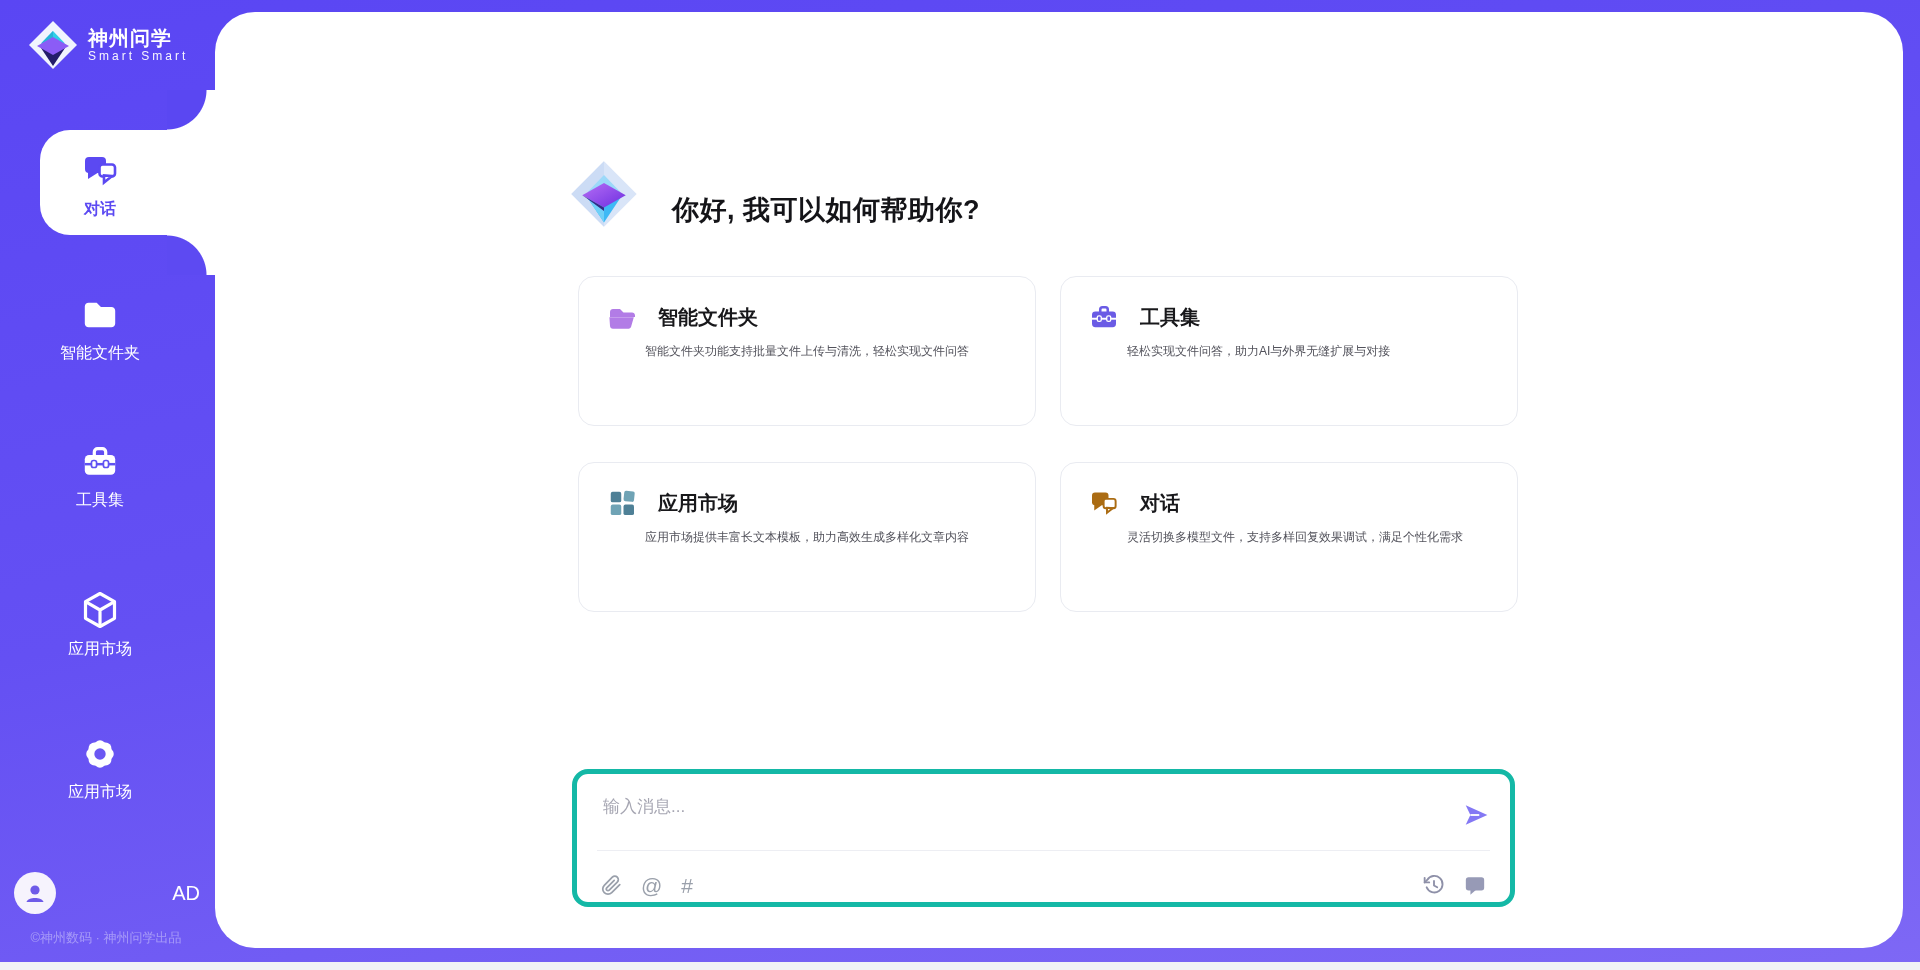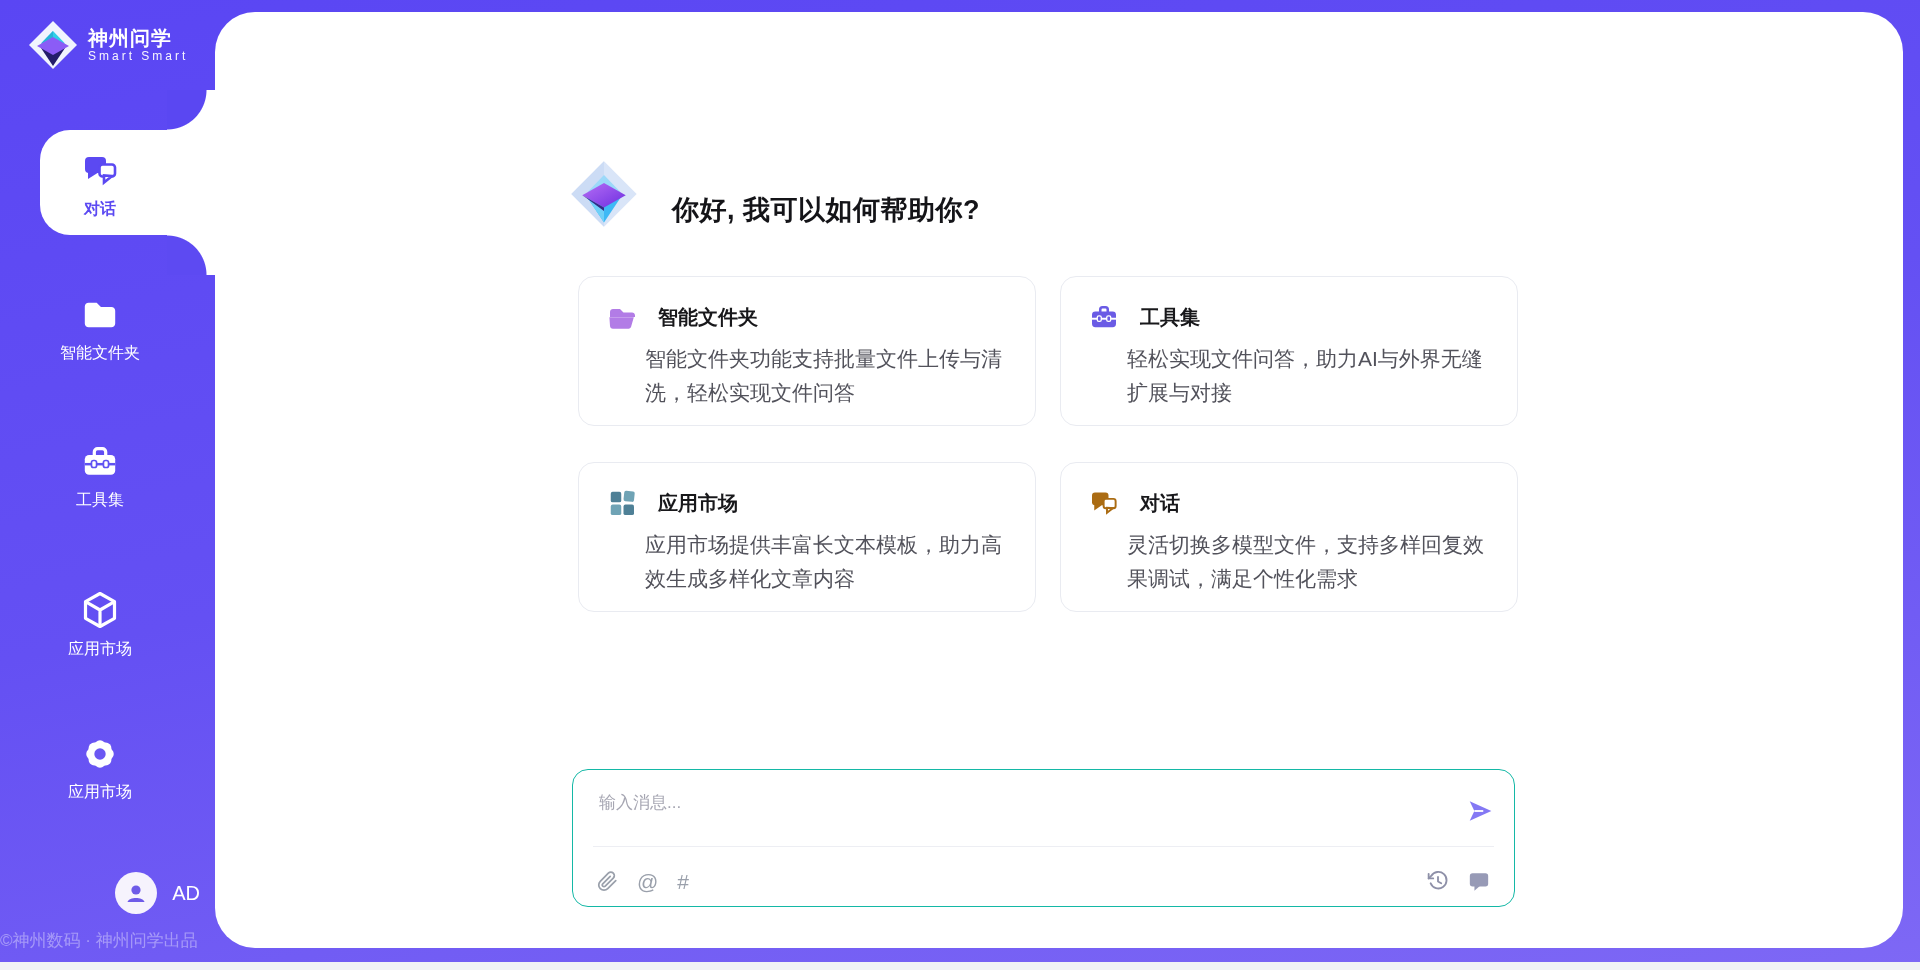--- a/index.html
+++ b/index.html
@@ -31,49 +31,49 @@
   .curve-b { position:absolute; left:167px; top:235px; width:48px; height:40px;
     background:radial-gradient(circle at 0 100%, #5d4af2 39px, #fff 40px); }
 
   .nav-item { position:absolute; left:0; width:200px; display:flex; flex-direction:column;
     align-items:center; gap:9px; color:#fff; font-size:16px; cursor:pointer; }
   .nav-item.active { color:#5b49f2; font-weight:600; }
   .nav-1 { top:150px; } .nav-2 { top:296px; } .nav-3 { top:443px; }
   .nav-4 { top:590px; } .nav-5 { top:735px; }
 
   .user-row { position:absolute; left:0; top:872px; width:200px; display:flex;
-    align-items:center; justify-content:flex-end; gap:15px; cursor:pointer;padding-left:14px; }
+    align-items:center; justify-content:space-between; gap:15px; cursor:pointer;padding-left:14px; }
   .avatar { width:42px; height:42px; border-radius:50%; background:#f6f3fd;
     display:flex; align-items:center; justify-content:center; }
   .user-initials { color:#fff; font-size:20px; }
-  .copyright { position:absolute; left:0; top:929px; width:212px; 
-    font-size:17px; color:rgba(255,255,255,.38); }
+  .copyright { position:absolute; left:0; top:929px; width:212px; text-align:center;
+    font-size:13px; color:rgba(255,255,255,.38); }
 
   
   .greeting { position:absolute; left:355px; top:148px; display:flex; align-items:flex-end; gap:34px; }
   .greeting h1 { font-size:27px; font-weight:800; color:#141418; letter-spacing:.5px; }
 
   
   .cards { position:absolute; left:363px; top:264px; width:940px;
     display:grid; grid-template-columns:1fr 1fr; gap:36px 24px; }
   .card { height:150px; background:#fff; border:1px solid #e9ebf1; border-radius:16px;
     padding:25px 28px; cursor:pointer; }
   .card-head { display:flex; align-items:center; gap:21px; }
   .card-title { font-size:20px; font-weight:700; color:#18181b; }
-  .card-desc { margin-top:10px; padding-left:38px; font-size:21px; color:#52525b; line-height:1.62; }
+  .card-desc { margin-top:10px; padding-left:38px; font-size:12px; color:#52525b; line-height:1.62; }
 
   
   .model-pill { position:absolute; left:357px; top:702px; height:46px;
     display:inline-flex; align-items:center; gap:13px; padding:0 22px 0 15px;
     background:#f4f4f7; border-radius:23px; cursor:pointer; }
   .model-name { font-size:17px; color:#27272a; }
 
   
   .composer { position:absolute; left:357px; top:757px; width:943px; height:138px;
-    background:#fff; border:1px solid #14b8a6; border-radius:16px; }
+    background:#fff; border:5px solid #14b8a6; border-radius:16px; }
   .composer-input { position:absolute; left:26px; top:18px; width:830px; height:30px;
     border:none; outline:none; font-size:17px; color:#3f3f46;
     font-family:"Liberation Sans","DejaVu Sans",sans-serif; background:transparent; }
   .composer-input::placeholder { color:#a6a6b2; }
   .send-btn { position:absolute; right:21px; top:28px; width:26px; height:26px;
     background:none; border:none; cursor:pointer; }
   .composer-divider { position:absolute; left:20px; right:20px; top:76px; height:1px; background:#edeef3; }
   .composer-tools { position:absolute; left:24px; right:24px; top:94px; height:34px;
     display:flex; align-items:center; gap:19px; }
   .tool-btn { background:none; border:none; cursor:pointer; display:flex; align-items:center;

